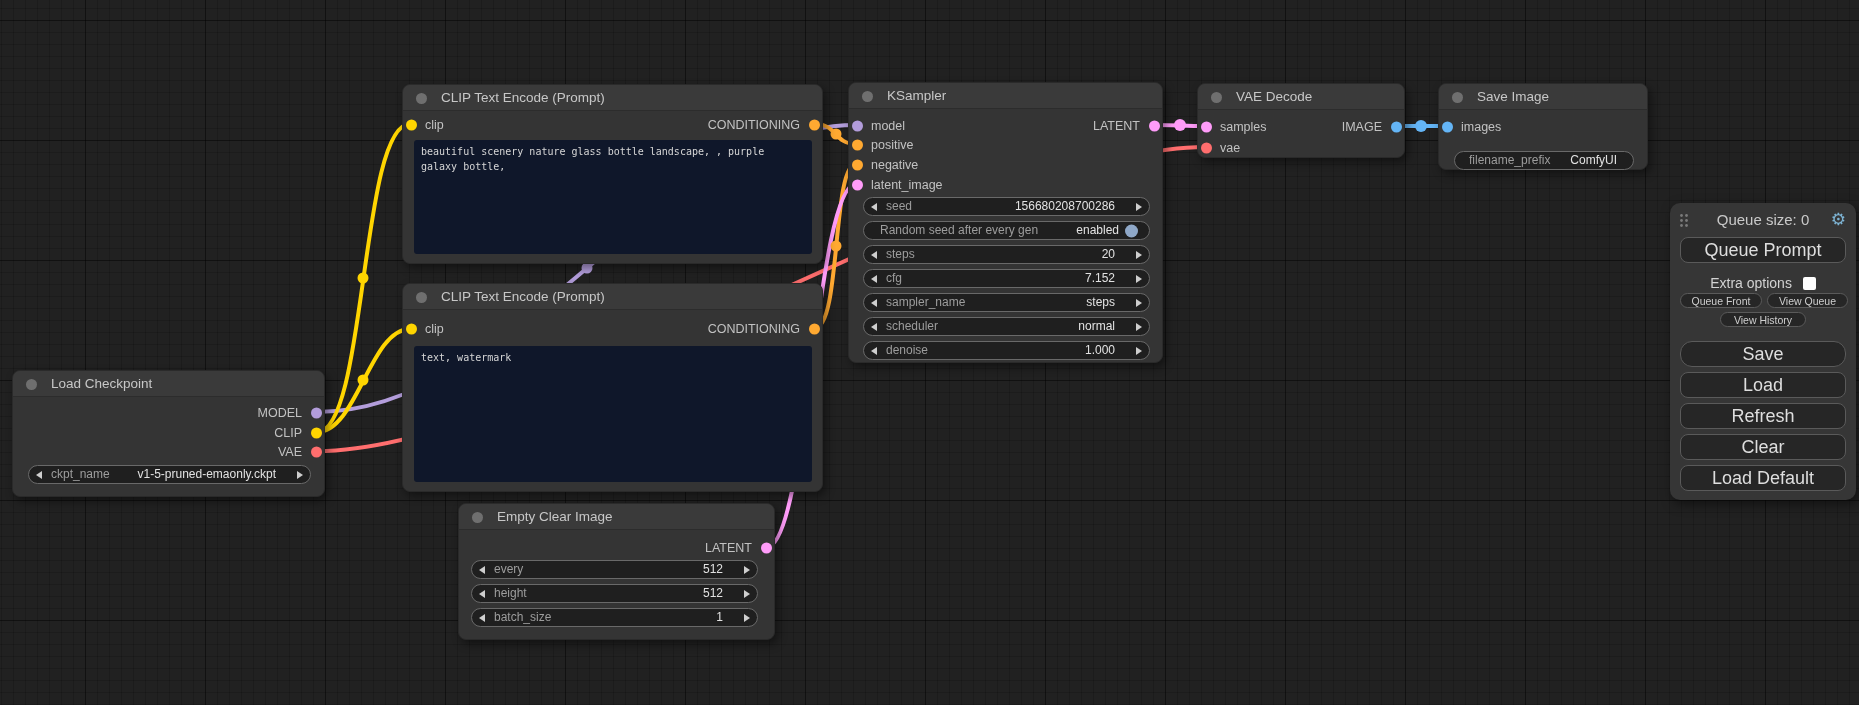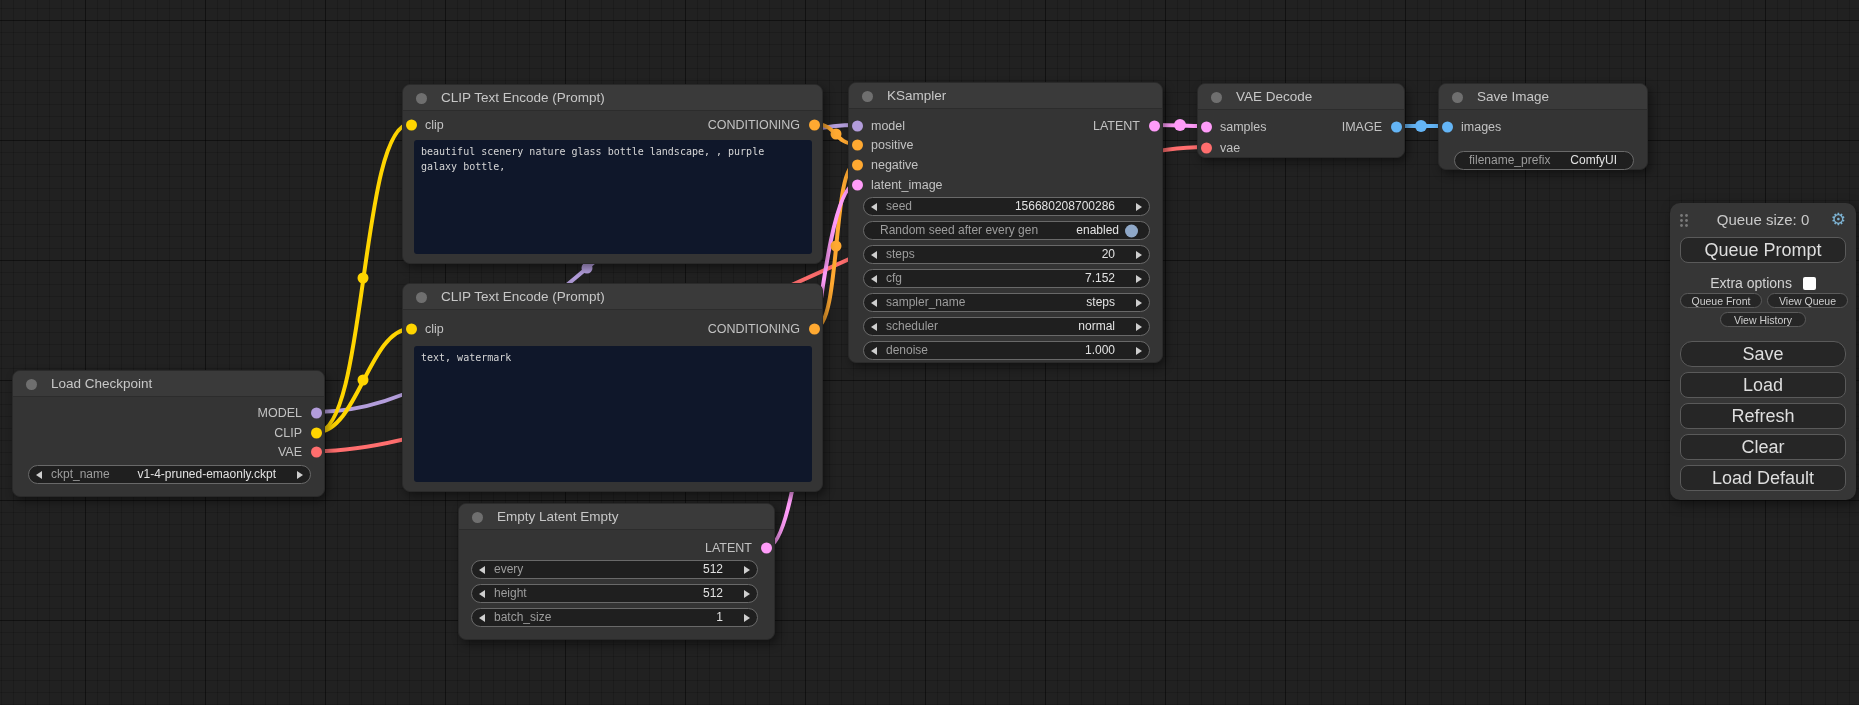--- a/index.html
+++ b/index.html
@@ -112,21 +112,21 @@
       <span class="lbl-out">CLIP</span>
       <span class="dot out" style="background-color: rgb(255, 213, 0);"></span>
     </div>
     <div class="srow" style="top:71px;">
       <span class="lbl-out">VAE</span>
       <span class="dot out" style="background-color: rgb(255, 110, 110);"></span>
     </div>
     <div class="pill" style="left:15px;top:94px;width:283px;">
       <span class="tri-l"></span>
       <span class="wlabel">ckpt_name</span>
-      <span class="wvalue">v1-4-pruned-emaonly.ckpt</span>
+      <span class="wvalue">v1-5-pruned-emaonly.ckpt</span>
       <span class="tri-r"></span>
     </div>
   </div>
 
   <div class="node" style="left:402px;top:84px;width:421px;height:180px;">
     <div class="ntitle">
       <span class="tdot"></span>
       <span>CLIP Text Encode (Prompt)</span>
     </div>
     <div class="srow" style="top:30px;">
@@ -148,21 +148,21 @@
       <span class="lbl-in">clip</span>
       <span class="lbl-out">CONDITIONING</span>
       <span class="dot out" style="background-color: rgb(255, 169, 49);"></span>
     </div>
     <div class="ta" style="left:11px;top:62px;width:398px;height:136px;">text, watermark</div>
   </div>
 
   <div class="node" style="left:458px;top:503px;width:317px;height:137px;">
     <div class="ntitle">
       <span class="tdot"></span>
-      <span>Empty Latent Empty</span>
+      <span>Empty Clear Image</span>
     </div>
     <div class="srow" style="top:34px;">
       <span class="lbl-out">LATENT</span>
       <span class="dot out" style="background-color: rgb(255, 156, 249);"></span>
     </div>
     <div class="pill" style="left:12px;top:56px;width:287px;">
       <span class="tri-l"></span>
       <span class="wlabel">every</span>
       <span class="wvalue">512</span>
       <span class="tri-r"></span>

